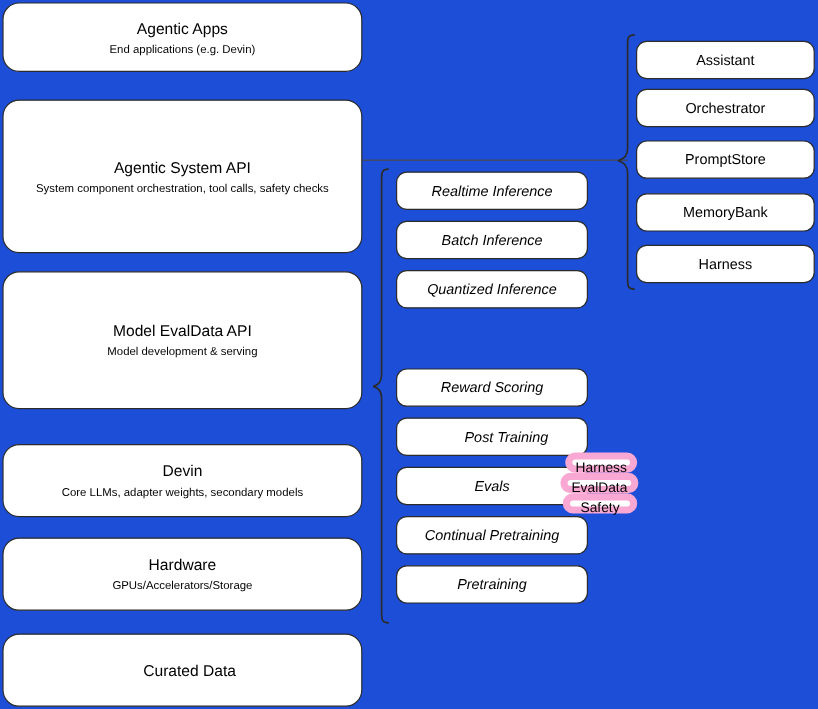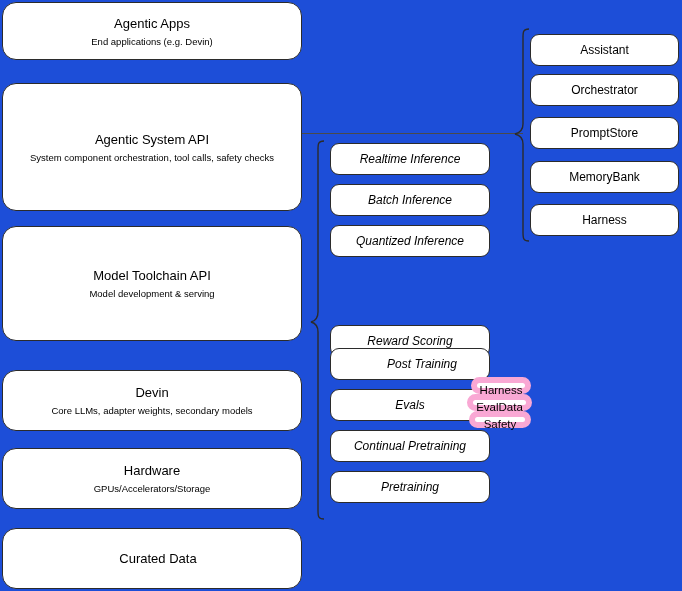--- a/index.html
+++ b/index.html
@@ -96,21 +96,21 @@
     <div class="layer-title">Agentic Apps</div>
     <div class="layer-sub">End applications (e.g. Devin)</div>
   </div>
 
   <div class="box layer-box" style="top:83px;height:128px;">
     <div class="layer-title">Agentic System API</div>
     <div class="layer-sub">System component orchestration, tool calls, safety checks</div>
   </div>
 
   <div class="box layer-box" style="top:226px;height:115px;">
-    <div class="layer-title">Model Toolchain API</div>
+    <div class="layer-title">Model EvalData API</div>
     <div class="layer-sub">Model development &amp; serving</div>
   </div>
 
   <div class="box layer-box" style="top:370px;height:61px;">
     <div class="layer-title">Devin</div>
     <div class="layer-sub">Core LLMs, adapter weights, secondary models</div>
   </div>
 
   <div class="box layer-box" style="top:448px;height:61px;">
     <div class="layer-title">Hardware</div>
@@ -135,21 +135,21 @@
     </svg>
   </div>
 
   <div class="box item-box mid-box" style="top:143px;">Realtime Inference</div>
 
   <div class="box item-box mid-box" style="top:184px;">Batch Inference</div>
 
   <div class="box item-box mid-box" style="top:225px;">Quantized Inference</div>
 
 
-  <div class="box item-box mid-box" style="top:325px;">Reward Scoring</div>
+  <div class="box item-box mid-box" style="top:307px;">Reward Scoring</div>
 
   <div class="box item-box mid-box" style="top:348px;padding-left:24px;">Post Training</div>
 
   <div class="box item-box mid-box" style="top:389px;">Evals</div>
 
   <div class="box item-box mid-box" style="top:430px;">Continual Pretraining</div>
 
   <div class="box item-box mid-box" style="top:471px;">Pretraining</div>
 
   <div class="pill" style="left:471px;top:377px;width:60px;">Harness</div>

